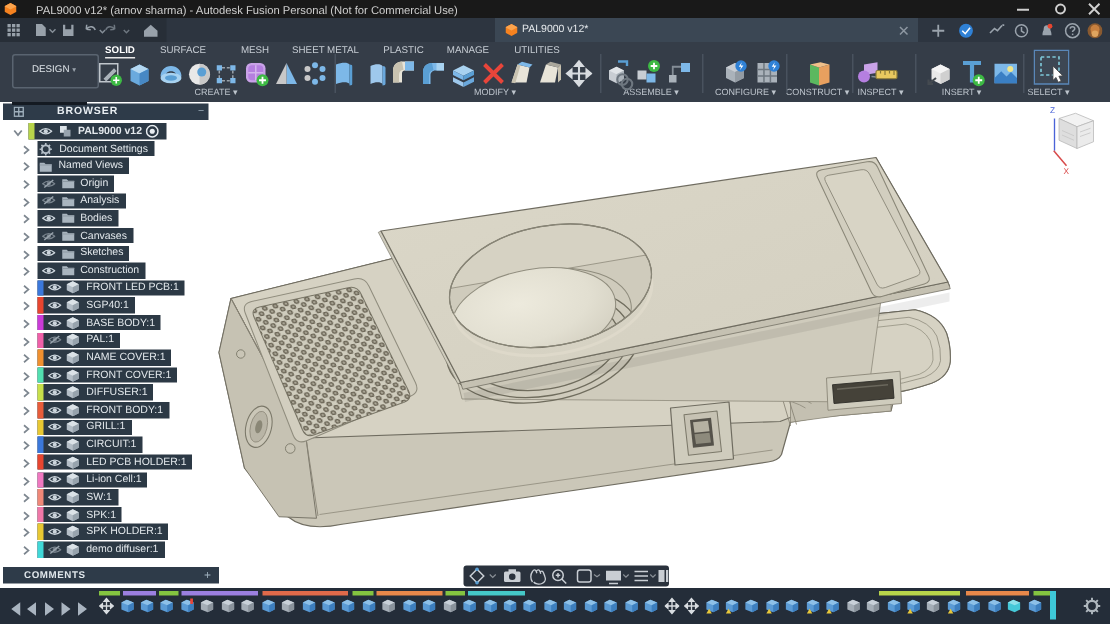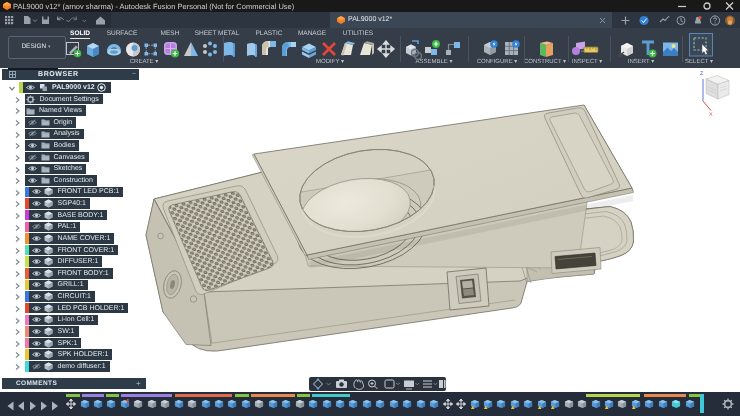--- a/index.html
+++ b/index.html
@@ -1,20 +1,20 @@
 <!DOCTYPE html>
 <html><head><meta charset="utf-8">
 <style>
 html,body{margin:0;padding:0;}
 *{-webkit-font-smoothing:antialiased;text-rendering:geometricPrecision;}
 #app{position:relative;width:740px;height:416px;overflow:hidden;font-family:"Liberation Sans",sans-serif;background:#fff;}
 .abs{position:absolute;}
 
 #titlebar{position:absolute;left:0;top:0;width:740px;height:12px;background:#191919;}
-#titlebar .ttext{position:absolute;left:13px;top:2px;font-size:7.5px;color:#cfcfcf;letter-spacing:0;}
+#titlebar .ttext{position:absolute;left:24px;top:2px;font-size:7.5px;color:#cfcfcf;letter-spacing:0;}
 
 #tabbar{position:absolute;left:0;top:12px;width:740px;height:16px;background:#272e37;}
 #doctab{position:absolute;left:330px;top:0;width:282px;height:16px;background:#3b4754;}
 
 #toolbar{position:absolute;left:0;top:28px;width:740px;height:40px;background:#353d48;}
 .ttab{position:absolute;top:2px;font-size:6.5px;color:#c6ccd3;transform:translateX(-50%);white-space:nowrap;}
 .ttab.act{color:#fff;font-weight:bold;border-bottom:1.5px solid #e8e8e8;padding-bottom:1px;}
 .glabel{position:absolute;top:29.5px;font-size:6px;color:#bdc4cc;transform:translateX(-50%);white-space:nowrap;}
 .tsep{position:absolute;top:8px;width:1px;height:26px;background:#49525e;}
 .ticon{position:absolute;top:11px;}

